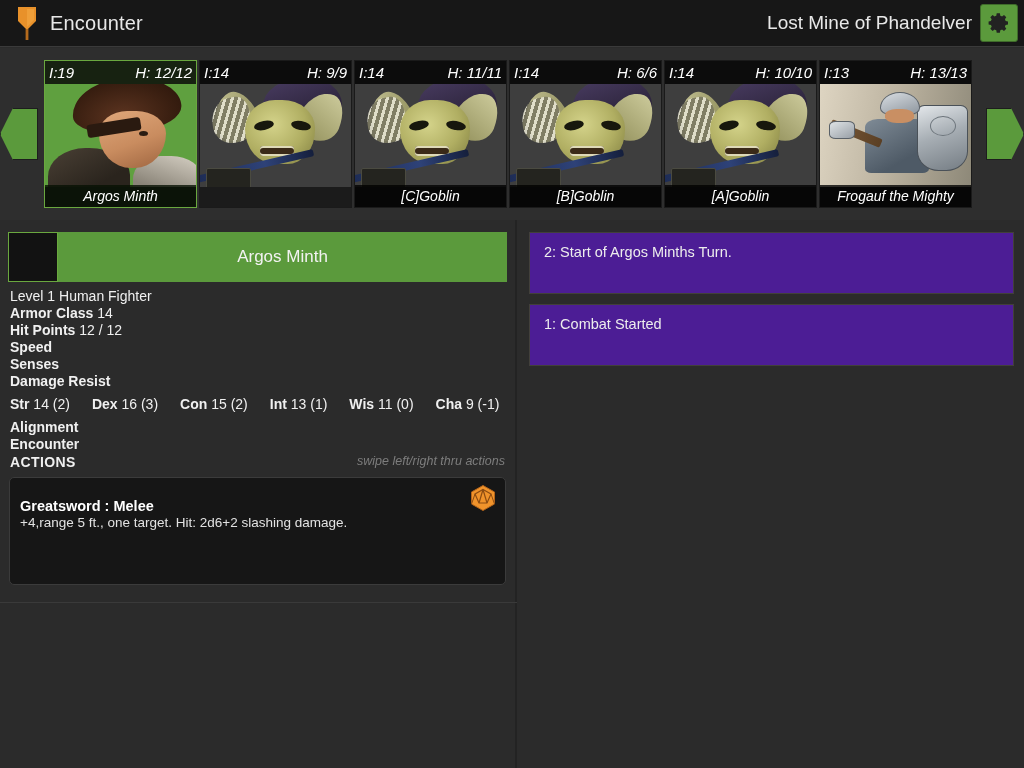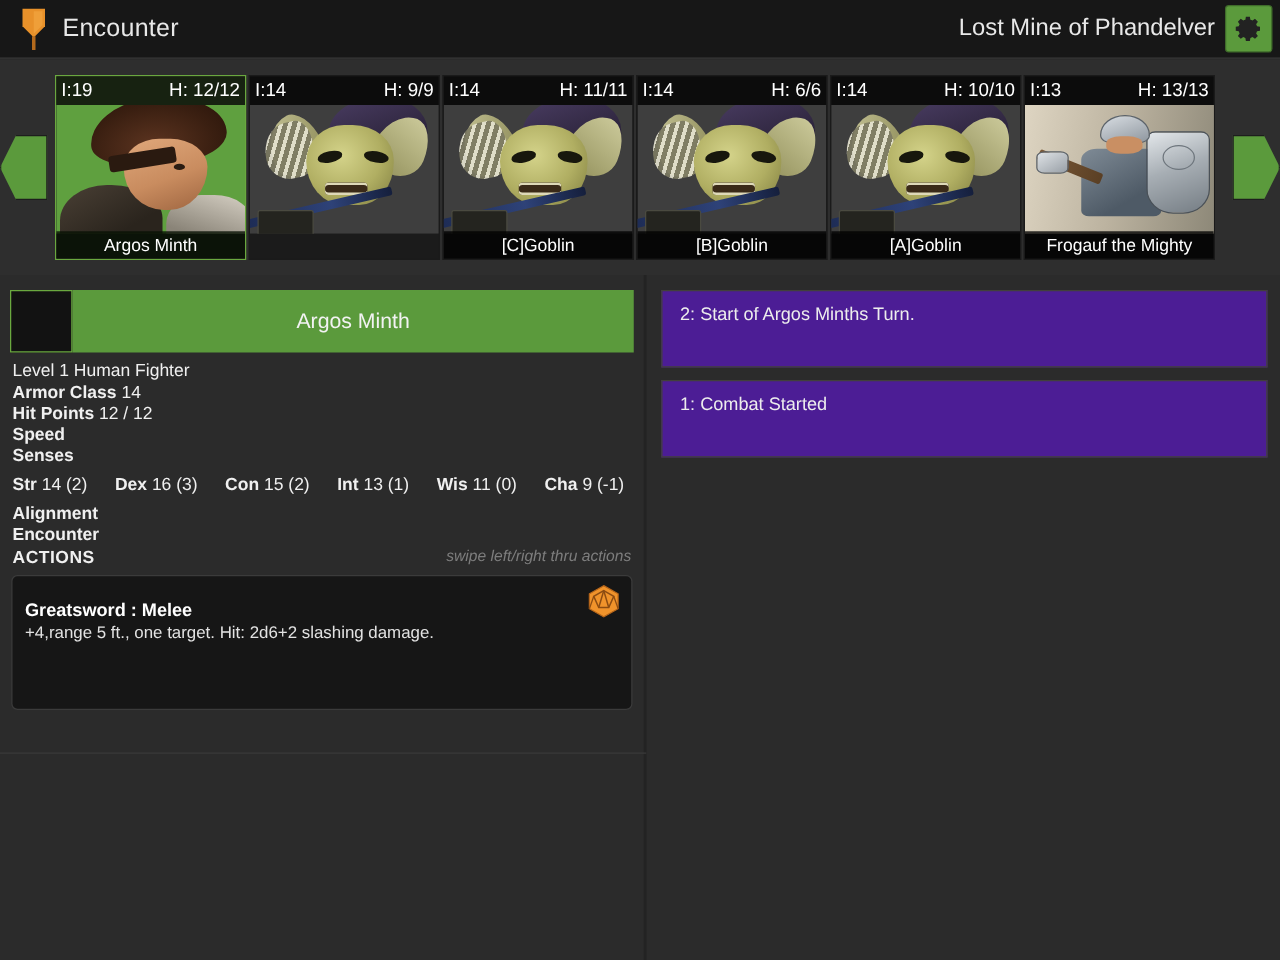--- a/index.html
+++ b/index.html
@@ -60,20 +60,21 @@
   .cards-wrap {
     flex: 1; display: flex; align-items: flex-start;
     height: 148px; gap: 2px; padding: 0 6px;
   }
   .combatant-card {
     position: relative;
     width: 153px; height: 148px;
     overflow: hidden;
     background: #1b1b1b;
     border: 1px solid #1a1a1a;
+    font-style: italic;
   }
   .combatant-card.active { border: 1px solid #6aa83f; }
   .card-stats {
     position: relative; z-index: 3;
     height: 23px;
     display: flex; align-items: center; justify-content: space-between;
     padding: 0 4px;
     color: #ffffff; font-size: 15px;
     background: rgba(0,0,0,0.55);
   }
@@ -251,21 +252,21 @@
   .sheet-line b { font-weight: bold; }
   .sheet-line .val { font-weight: normal; }
   .abilities {
     display: flex; gap: 0; padding: 6px 10px 0 10px;
     color: #f0f0f0; font-size: 14px; line-height: 17px;
   }
   .abil { margin-right: 22px; white-space: nowrap; }
   .abil b { font-weight: bold; }
   .abil span { font-weight: normal; }
   .actions-row {
-    display: flex; align-items: center;
+    display: flex; align-items: flex-start;
     padding: 0 10px; margin-top: 1px;
   }
   .actions-label { color: #f0f0f0; font-size: 14px; font-weight: bold; letter-spacing: .4px; }
   .swipe-hint { margin-left: auto; color: #7d7d7d; font-size: 12.5px; font-style: italic; }
 
   .action-card {
     margin: 7px 9px 0 9px;
     height: 108px;
     background: #161616;
     border: 1px solid #3b3b3b;
@@ -465,20 +466,24 @@
         <span class="val">12 / 12</span>
       </div>
       <div class="sheet-line">
         <b>Speed</b>
         <span class="val"></span>
       </div>
       <div class="sheet-line">
         <b>Senses</b>
         <span class="val"></span>
       </div>
+      <div class="sheet-line">
+        <b>Damage Resist</b>
+        <span class="val"></span>
+      </div>
     </div>
 
     <div class="abilities" id="abilities">
         <div class="abil"><b>Str</b> <span>14 (2)</span></div>
         <div class="abil"><b>Dex</b> <span>16 (3)</span></div>
         <div class="abil"><b>Con</b> <span>15 (2)</span></div>
         <div class="abil"><b>Int</b> <span>13 (1)</span></div>
         <div class="abil"><b>Wis</b> <span>11 (0)</span></div>
         <div class="abil"><b>Cha</b> <span>9 (-1)</span></div>
       </div>

